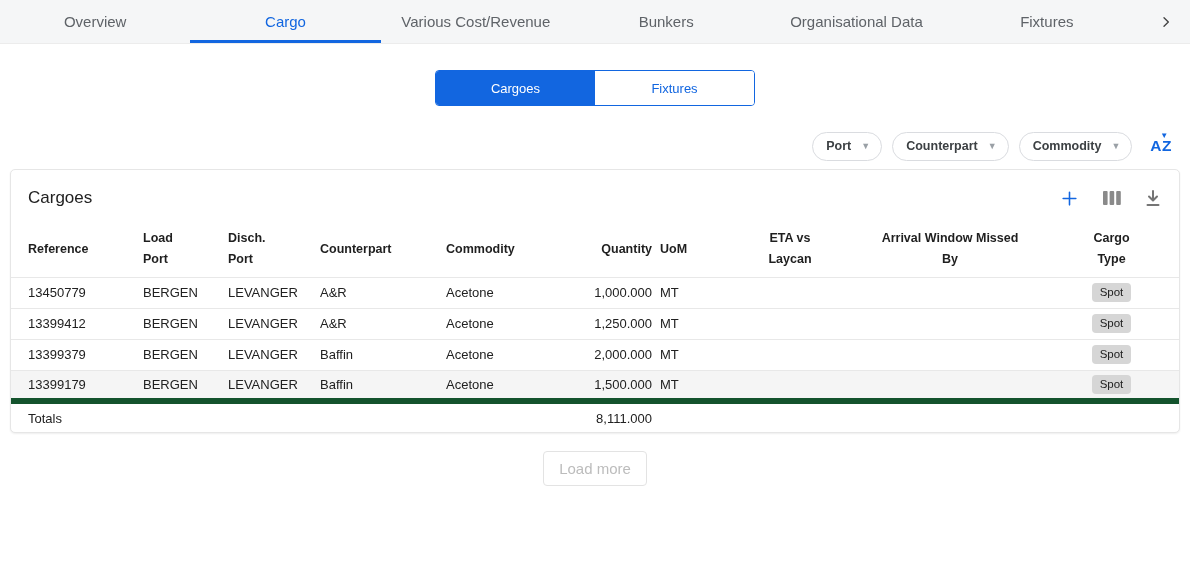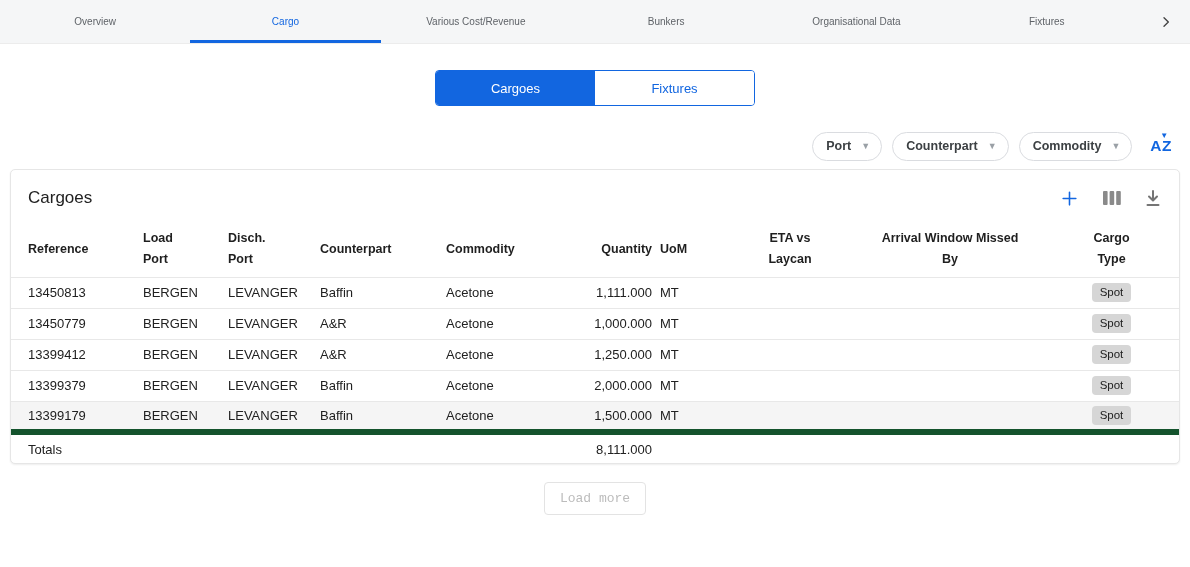--- a/index.html
+++ b/index.html
@@ -19,21 +19,21 @@
     height: 44px;
     background: #f5f6f7;
     border-bottom: 1px solid #ececec;
   }
   .nav-tabs { display: flex; flex: 1; }
   .nav-tab {
     flex: 1;
     display: flex;
     align-items: center;
     justify-content: center;
-    font-size: 10px;
+    font-size: 15px;
     color: #5f6368;
     cursor: pointer;
     border-bottom: 3px solid transparent;
     padding-top: 3px;
     white-space: nowrap;
   }
   .nav-tab.active { color: #1266e0; border-bottom-color: #1266e0; }
   .nav-chevron {
     width: 48px;
     display: flex;
@@ -169,24 +169,24 @@
   }
   tfoot td { font-weight: normal; border-top: 6px solid #14532d; }
 
   
   .load-more-wrap { display: flex; justify-content: center; margin-top: 18px; }
   .load-more {
     border: 1px solid #e3e3e3;
     border-radius: 4px;
     background: #fff;
     color: #bcbcbc;
-    font-size: 13px;
+    font-size: 15px;
     padding: 8px 15px;
     cursor: pointer;
-    font-family: Liberation Mono, monospace;
+    font-family: Liberation Sans, sans-serif;
   }
 </style>
 </head>
 <body>
 
 <div class="navbar">
   <div class="nav-tabs" id="nav-tabs">
       <div class="nav-tab">Overview</div>
       <div class="nav-tab active">Cargo</div>
       <div class="nav-tab">Various Cost/Revenue</div>
@@ -280,32 +280,20 @@
           <th class="align-center">ETA vs
 Laycan</th>
           <th class="align-center">Arrival Window Missed
 By</th>
           <th class="align-center">Cargo
 Type</th>
         </tr>
       </thead>
     <tbody id="table-body">
         <tr>
-          <td class="align-left">13450813</td>
-          <td class="align-left">BERGEN</td>
-          <td class="align-left">LEVANGER</td>
-          <td class="align-left">Baffin</td>
-          <td class="align-left">Acetone</td>
-          <td class="align-right">1,111.000</td>
-          <td class="align-left">MT</td>
-          <td class="align-center"></td>
-          <td class="align-center"></td>
-          <td class="align-center"><span class="badge">Spot</span></td>
-        </tr>
-        <tr>
           <td class="align-left">13450779</td>
           <td class="align-left">BERGEN</td>
           <td class="align-left">LEVANGER</td>
           <td class="align-left">A&amp;R</td>
           <td class="align-left">Acetone</td>
           <td class="align-right">1,000.000</td>
           <td class="align-left">MT</td>
           <td class="align-center"></td>
           <td class="align-center"></td>
           <td class="align-center"><span class="badge">Spot</span></td>

